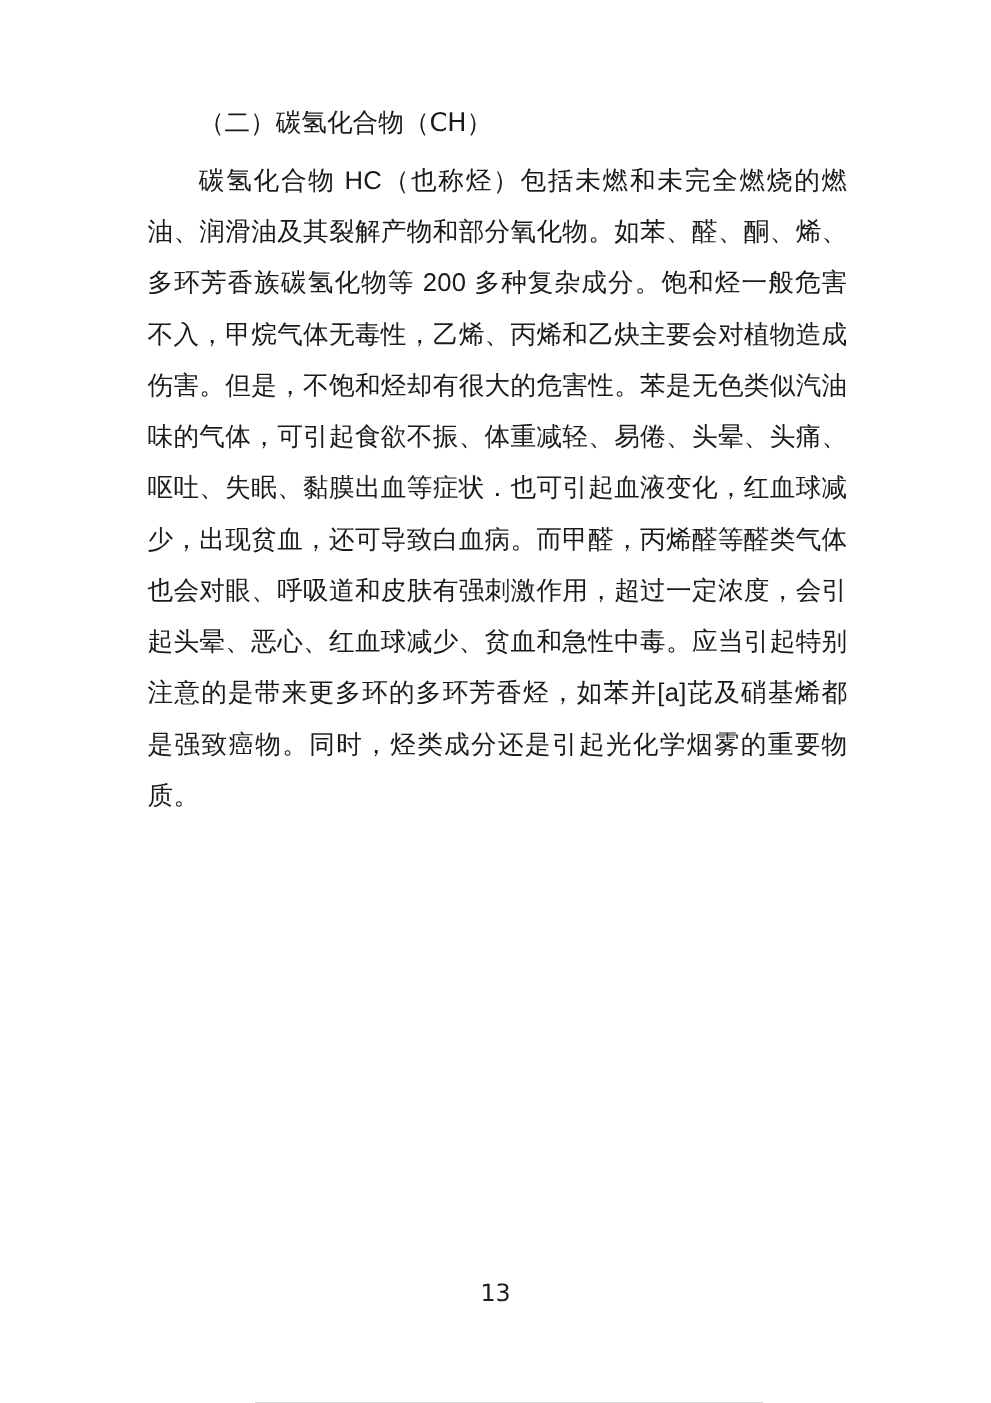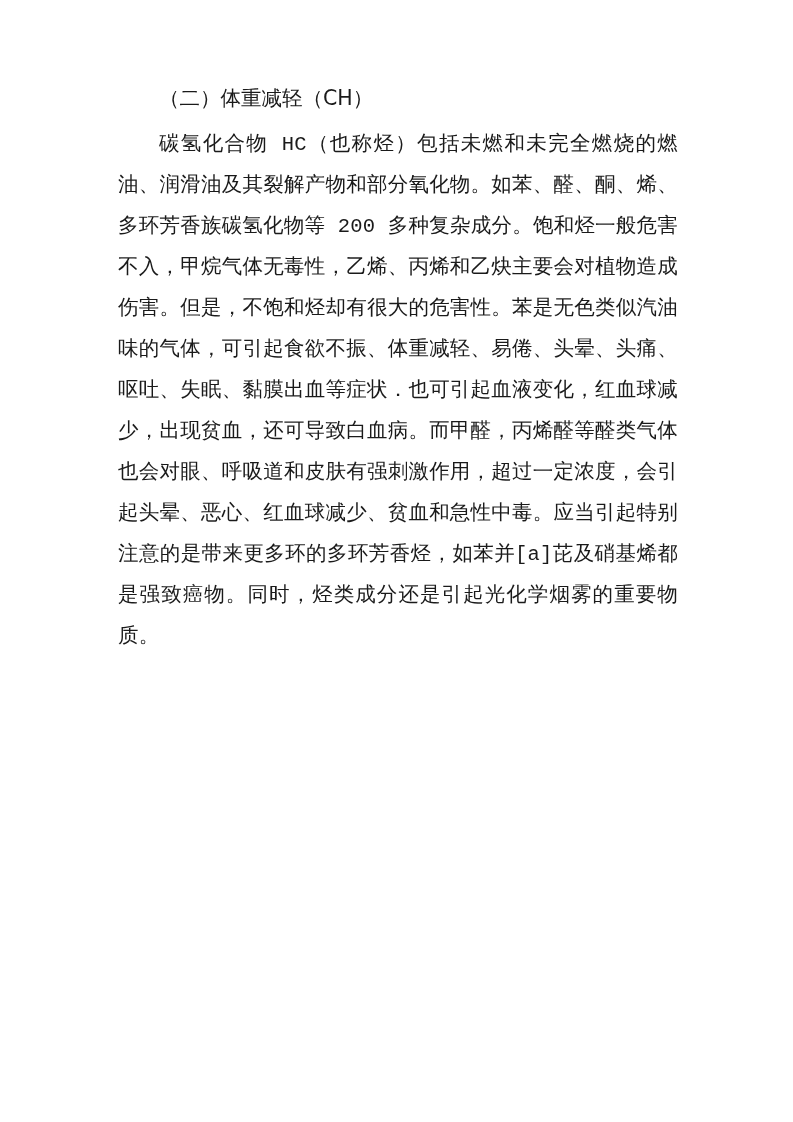--- a/index.html
+++ b/index.html
@@ -19,21 +19,21 @@
     box-sizing: border-box;
     overflow: hidden;
   }
   .content {
     position: absolute;
     left: 118px;
     top: 78px;
     width: 560px;
   }
   .doc-para {
-    font-family: Liberation Mono, monospace;
+    font-family: Liberation Sans, sans-serif;
     font-size: 20.5px;
     line-height: 41px;
     color: #1a1a1a;
     text-align: justify;
     text-justify: inter-ideograph;
     margin: 0;
     letter-spacing: 0.2px;
   }
   .indent {
     text-indent: 41px;
@@ -59,27 +59,28 @@
     font-size: 19px;
     color: #1a1a1a;
   }
 </style>
 </head>
 <body>
 
 <div class="page">
   <div class="content">
 
-    <div class="heading">（二）体重减轻（CH）</div>
+    <div class="heading">（二）碳氢化合物（CH）</div>
 
     <div class="gap-small"></div>
 
     <p class="doc-para indent">碳氢化合物 HC（也称烃）包括未燃和未完全燃烧的燃油、润滑油及其裂解产物和部分氧化物。如苯、醛、酮、烯、多环芳香族碳氢化物等 200 多种复杂成分。饱和烃一般危害不入，甲烷气体无毒性，乙烯、丙烯和乙炔主要会对植物造成伤害。但是，不饱和烃却有很大的危害性。苯是无色类似汽油味的气体，可引起食欲不振、体重减轻、易倦、头晕、头痛、呕吐、失眠、黏膜出血等症状．也可引起血液变化，红血球减少，出现贫血，还可导致白血病。而甲醛，丙烯醛等醛类气体也会对眼、呼吸道和皮肤有强刺激作用，超过一定浓度，会引起头晕、恶心、红血球减少、贫血和急性中毒。应当引起特别注意的是带来更多环的多环芳香烃，如苯并[a]芘及硝基烯都是强致癌物。同时，烃类成分还是引起光化学烟雾的重要物质。</p>
 
     <div class="gap-block"></div>
 
 
     <div class="gap-small"></div>
 
 
   </div>
 
+  <div class="page-number">13</div>
 </div>
 
 </body></html>

